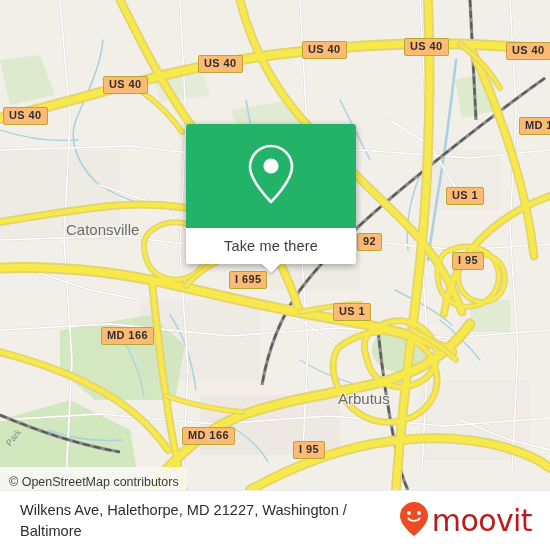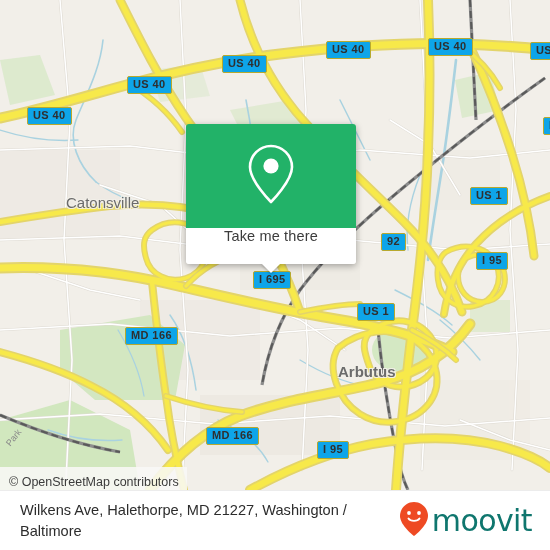--- a/index.html
+++ b/index.html
@@ -32,48 +32,48 @@
 
   .map-svg {
     position: absolute;
     left: 0;
     top: 0;
   }
 
   
   .shield {
     position: absolute;
-    background: #0ea5e9;
+    background: #fdba74;
     border: 1.2px solid #b8a92e;
     border-radius: 2px;
     color: #2f2f2f;
     font-size: 11px;
     font-weight: bold;
     letter-spacing: 0.4px;
     padding: 2px 5px 3px 5px;
     line-height: 11px;
     white-space: nowrap;
     font-family: "Liberation Sans", sans-serif;
     box-sizing: border-box;
-    margin-left: 24px;
   }
 
   
   .place-label {
     position: absolute;
     color: #6b6b6b;
     font-size: 15px;
     font-weight: 400;
     white-space: nowrap;
     font-family: "Liberation Sans", sans-serif;
     text-shadow:
        1px  1px 0 rgba(242,239,233,0.9),
       -1px  1px 0 rgba(242,239,233,0.9),
        1px -1px 0 rgba(242,239,233,0.9),
       -1px -1px 0 rgba(242,239,233,0.9);
+    margin-top: 27px;
   }
 
   .street-label {
     position: absolute;
     color: #8a8a8a;
     font-size: 9px;
     white-space: nowrap;
     font-family: "Liberation Sans", sans-serif;
   }
 
@@ -96,20 +96,21 @@
     display: flex;
     align-items: center;
     justify-content: center;
   }
 
   .popup-action {
     height: 36px;
     background: #ffffff;
     border-radius: 0 0 3px 3px;
     display: flex;
+    align-items: center;
     justify-content: center;
     color: #3c3c3c;
     font-size: 14.5px;
     letter-spacing: 0.15px;
     cursor: pointer;
   }
 
   .popup-tail {
     position: absolute;
     left: 50%;
@@ -165,21 +166,21 @@
   }
 
   .brand {
     display: flex;
     align-items: center;
     gap: 3px;
     flex: 0 0 auto;
   }
 
   .brand-word {
-    color: #0f766e;
+    color: #b91c1c;
     font-size: 30px;
     font-weight: 500;
     letter-spacing: -0.6px;
     line-height: 30px;
     font-family: "DejaVu Sans", sans-serif;
   }
 </style>
 </head>
 <body>
 
@@ -355,21 +356,21 @@
           <path d="M412 330 C428 338, 444 348, 456 360"></path>
           <path d="M258 222 C276 214, 296 210, 316 212"></path>
           <path d="M130 84 C150 96, 168 112, 182 132"></path>
           <path d="M460 44 C476 56, 490 70, 500 88"></path>
           <path d="M166 396 C190 404, 216 410, 242 412"></path>
         </g>
       </g>
     </svg>
 
     <div class="place-label" style="left:66px;  top:194px;">Catonsville</div>
-    <div class="place-label" style="left:338px; top:363px;font-weight:bold;">Arbutus</div>
+    <div class="place-label" style="left:338px; top:363px;">Arbutus</div>
 
     <div class="street-label" style="left:8px; top:440px; transform:rotate(-52deg); transform-origin:left center;">Park</div>
 
     <div class="shield" style="left:198px; top:55px;">US 40</div>
     <div class="shield" style="left:302px; top:41px;">US 40</div>
     <div class="shield" style="left:404px; top:38px;">US 40</div>
     <div class="shield" style="left:506px; top:42px;">US 40</div>
     <div class="shield" style="left:103px; top:76px;">US 40</div>
     <div class="shield" style="left:3px;   top:107px;">US 40</div>
     <div class="shield" style="left:519px; top:117px;">MD 1</div>

